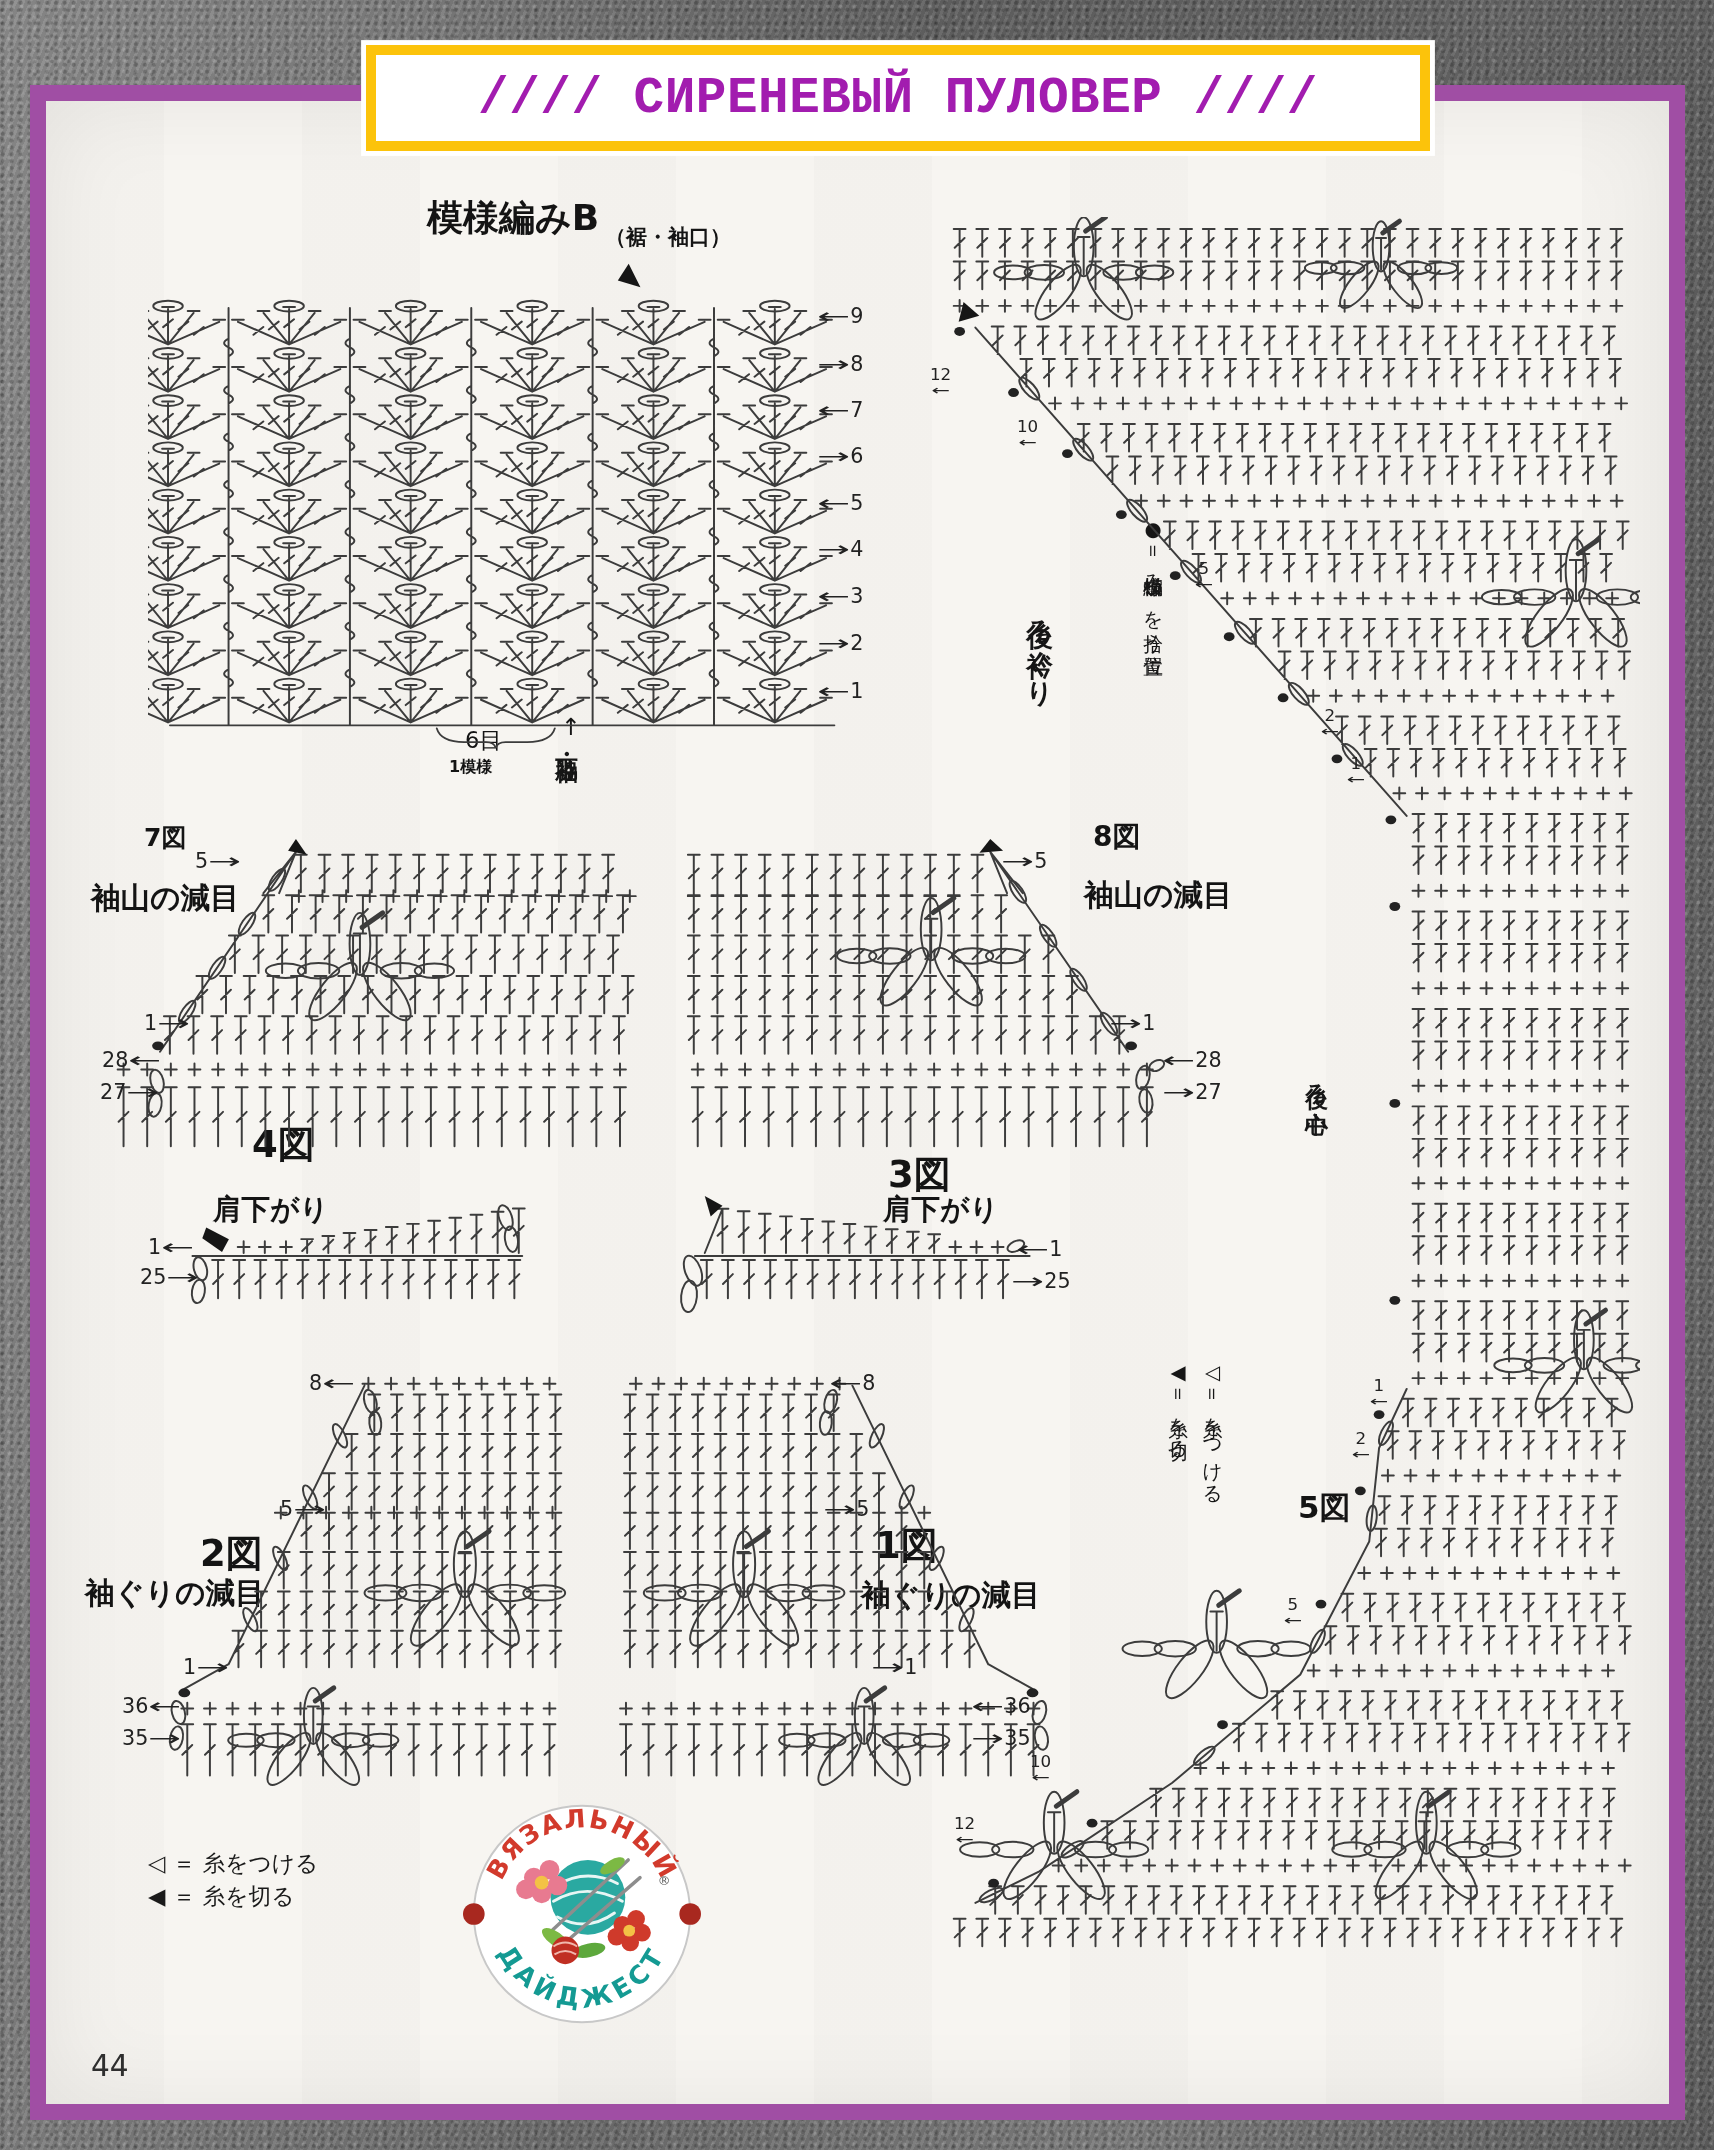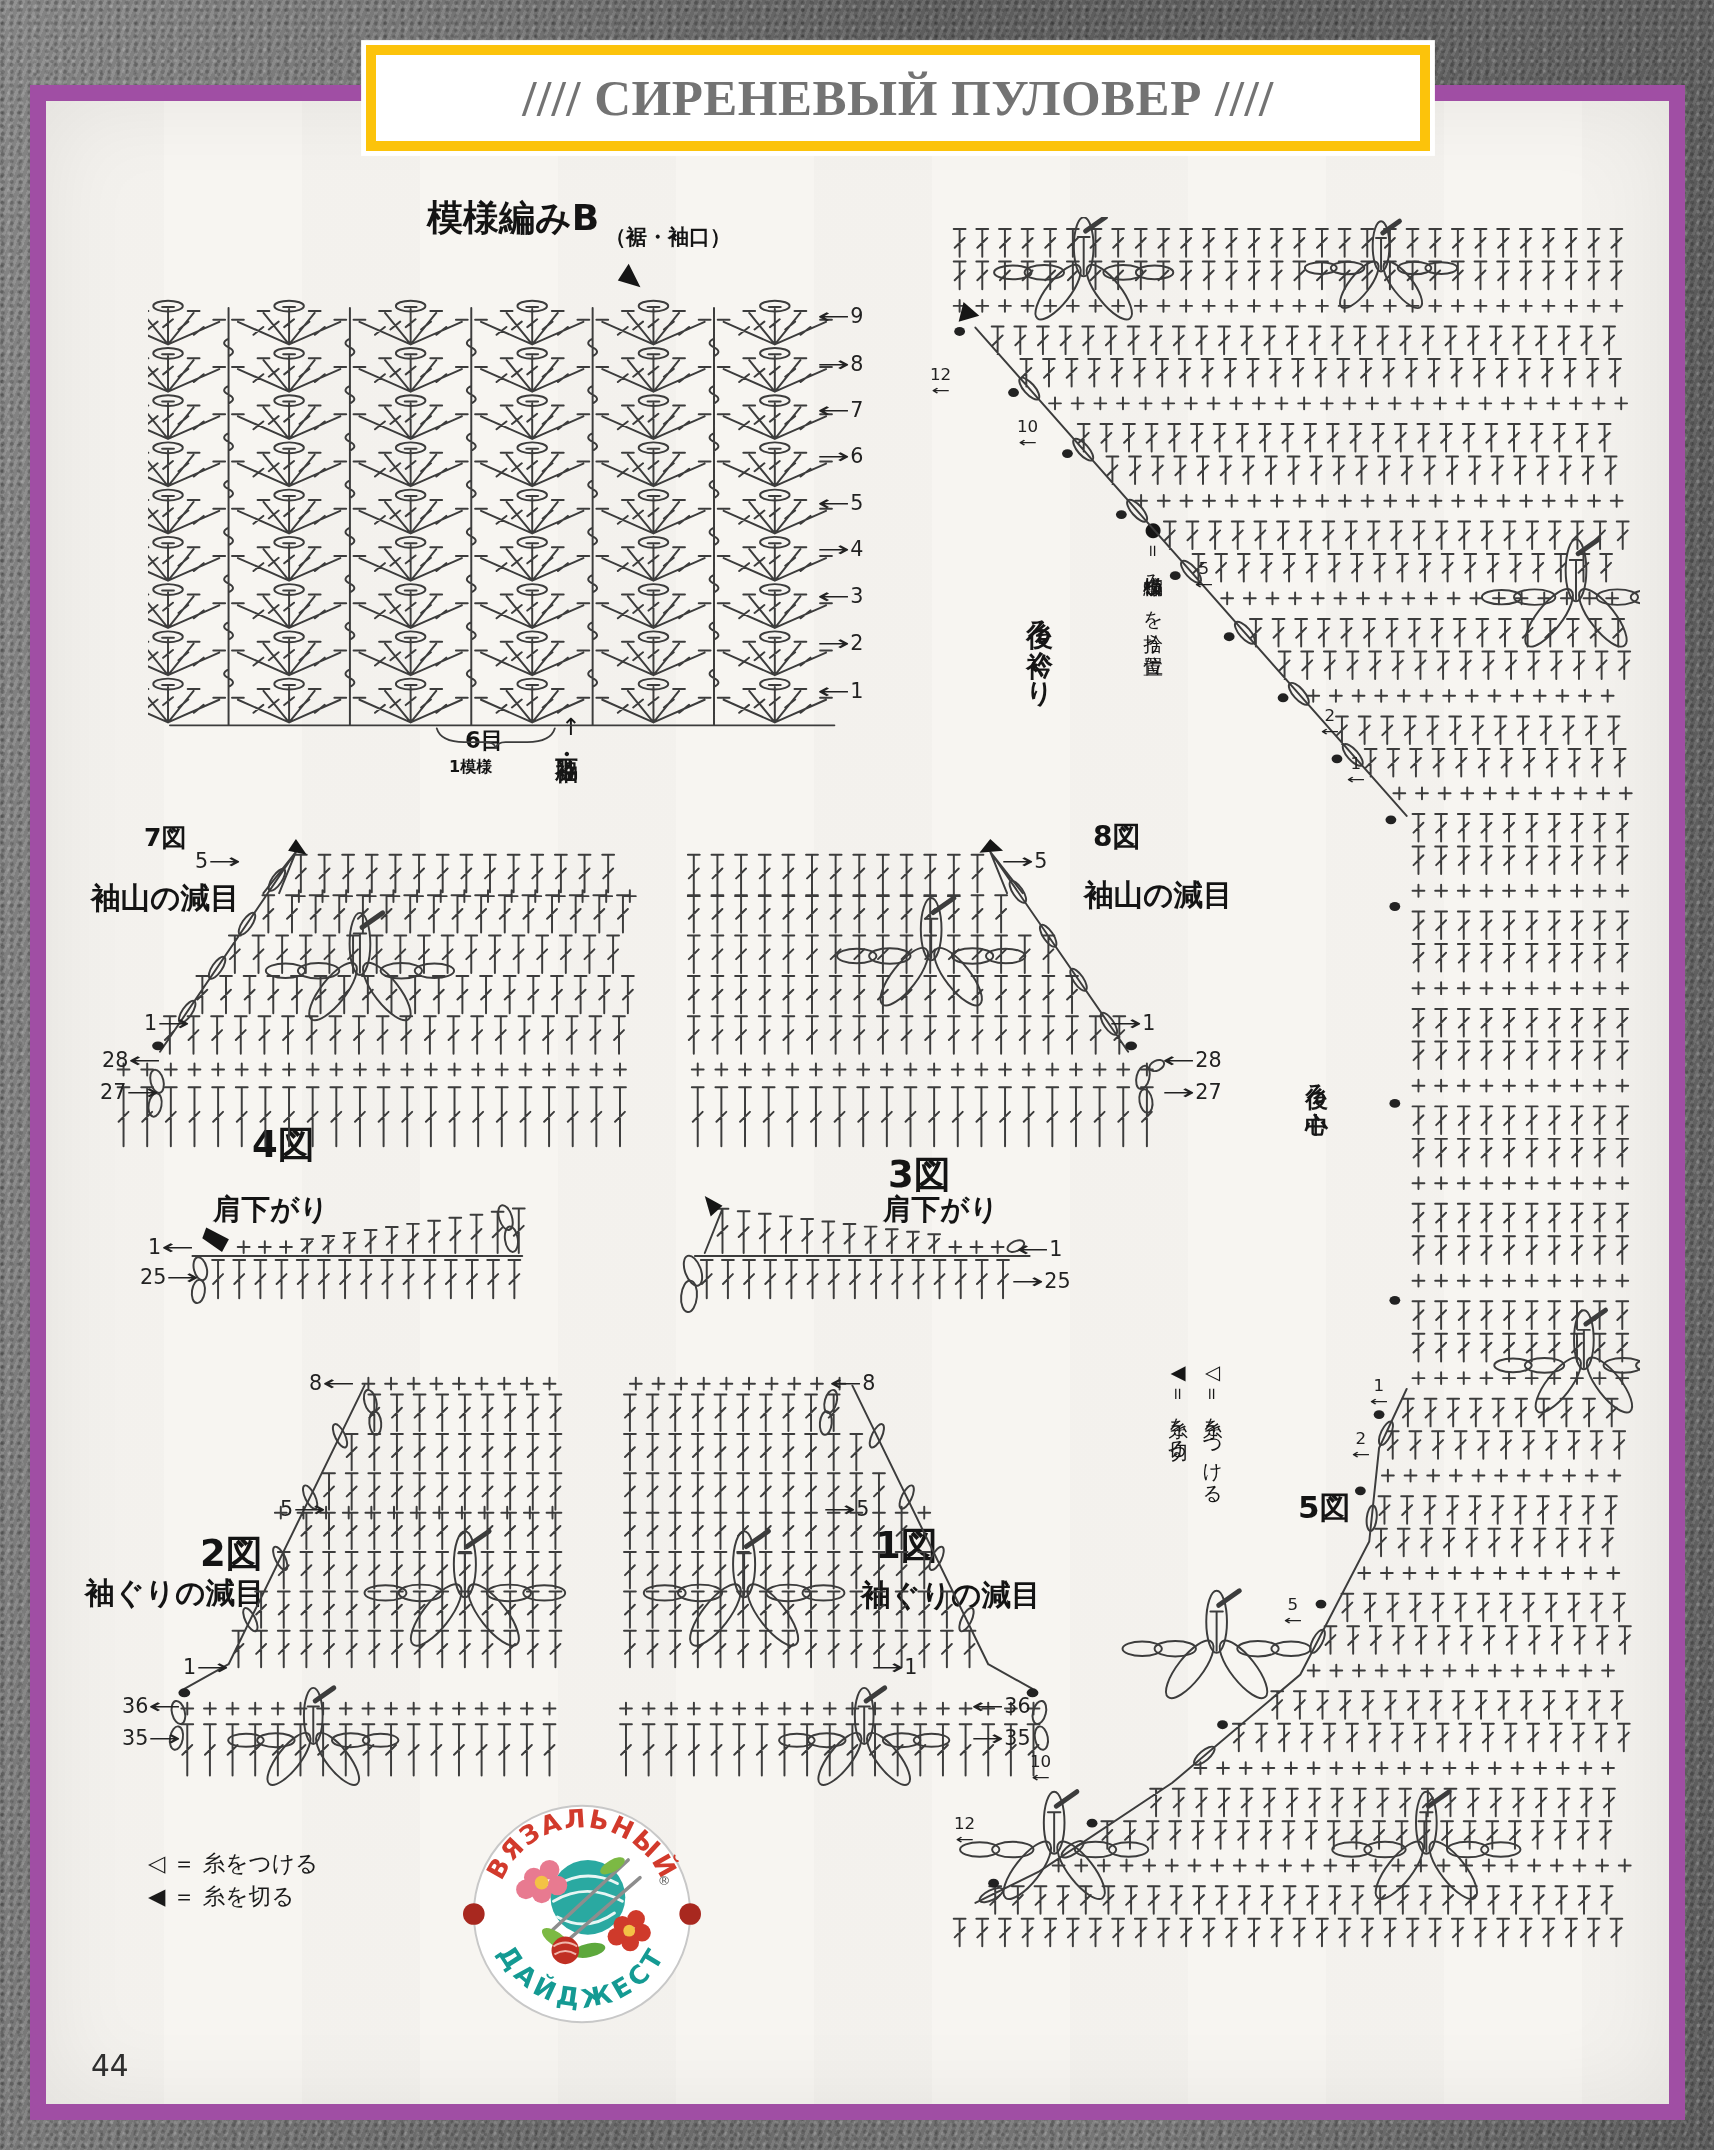--- a/index.html
+++ b/index.html
@@ -14,21 +14,21 @@
       repeating-linear-gradient(112deg, rgba(255,255,255,.05) 0 3px, rgba(0,0,0,.06) 3px 6.9px),
       radial-gradient(circle at 85% 8%, rgba(0,0,0,.20), transparent 45%),
       linear-gradient(100deg,#8d8d8d,#6e6e6e 45%,#7e7e7e 72%,#5f5f5f);
     background-size:8.9px 6.9px,12.8px 10.8px,16.7px 12.8px,auto,auto,auto;}
   .frame{position:absolute;left:29.6px;top:85px;width:1655px;height:2035px;
     border:16.7px solid #a04ea4;background:#f7f5f1;
     background-image:repeating-linear-gradient(90deg, rgba(0,0,0,.015) 0 118px, transparent 118px 256px);
     box-shadow:inset 0 0 89px rgba(0,0,0,.07);}
   .banner{position:absolute;left:366px;top:45px;width:1064px;height:106px;background:#fff;
     border:10.8px solid #fcc30b;box-shadow:0 0 0 4.9px #fff;display:flex;align-items:center;justify-content:center;z-index:5}
-  .banner-title{font-family:Liberation Serif, serif;font-weight:700;font-size:51px;color:#737373;letter-spacing:0.5px;white-space:nowrap}
+  .banner-title{font-family:Liberation Mono, monospace;font-weight:700;font-size:51px;color:#a21caf;letter-spacing:0.5px;white-space:nowrap}
   .jp{position:absolute;color:#141414;font-weight:700;white-space:nowrap;line-height:1.05}
   .vtext{position:absolute;writing-mode:vertical-rl;text-orientation:mixed;color:#161616;white-space:nowrap;line-height:1.15}
   .rnum{position:absolute;display:flex;align-items:center;gap:7.9px;font-size:20.7px;color:#222}
   .rnum .ar{display:inline-block;transform:scaleX(1.9);transform-origin:center}
   .cnt{position:absolute;text-align:center;font-size:16.7px;color:#222;line-height:1}
   .cnt .ar{display:block;transform:scaleX(1.6);transform-origin:center;font-size:13.8px;margin-top:1px}
   .legend-line{position:absolute;font-size:22.7px;color:#1a1a1a;white-space:nowrap}
   .pagenum{position:absolute;left:91px;top:2049px;font-size:29.6px;color:#2f2f2f}
   .arrow-up{position:absolute;font-size:23.6px;color:#161616}
   svg{position:absolute}
@@ -38,21 +38,21 @@
 
 <div class="canvas">
   <div class="frame"></div>
 
   <div class="banner">
     <div class="banner-title">//// СИРЕНЕВЫЙ ПУЛОВЕР ////</div>
   </div>
 
   <div class="jp" style="left:427px;top:199px;font-size:36px">模様編みB</div>
   <div class="jp" style="left:605px;top:226px;font-size:21px">（裾・袖口）</div>
-  <div class="jp" style="left:465px;top:729px;font-size:22.7px;font-weight:700">6目</div>
+  <div class="jp" style="left:465px;top:729px;font-size:22.7px;font-weight:400">6目</div>
   <div class="jp" style="left:449px;top:759px;font-size:16px;font-weight:600">1模様</div>
   <div class="arrow-up" style="left:561px;top:713px">↑</div>
   <div class="vtext" style="left:554px;top:741px;font-size:22.7px;font-weight:700">脇・袖下</div>
 
   <div class="jp" style="left:144px;top:825px;font-size:25px">7図</div>
   <div class="jp" style="left:91px;top:883px;font-size:29.6px">袖山の減目</div>
   <div class="jp" style="left:1093px;top:822px;font-size:28px">8図</div>
   <div class="jp" style="left:1084px;top:880px;font-size:29.6px">袖山の減目</div>
   <div class="jp" style="left:252px;top:1126px;font-size:37px">4図</div>
   <div class="jp" style="left:213px;top:1194px;font-size:28.6px">肩下がり</div>

